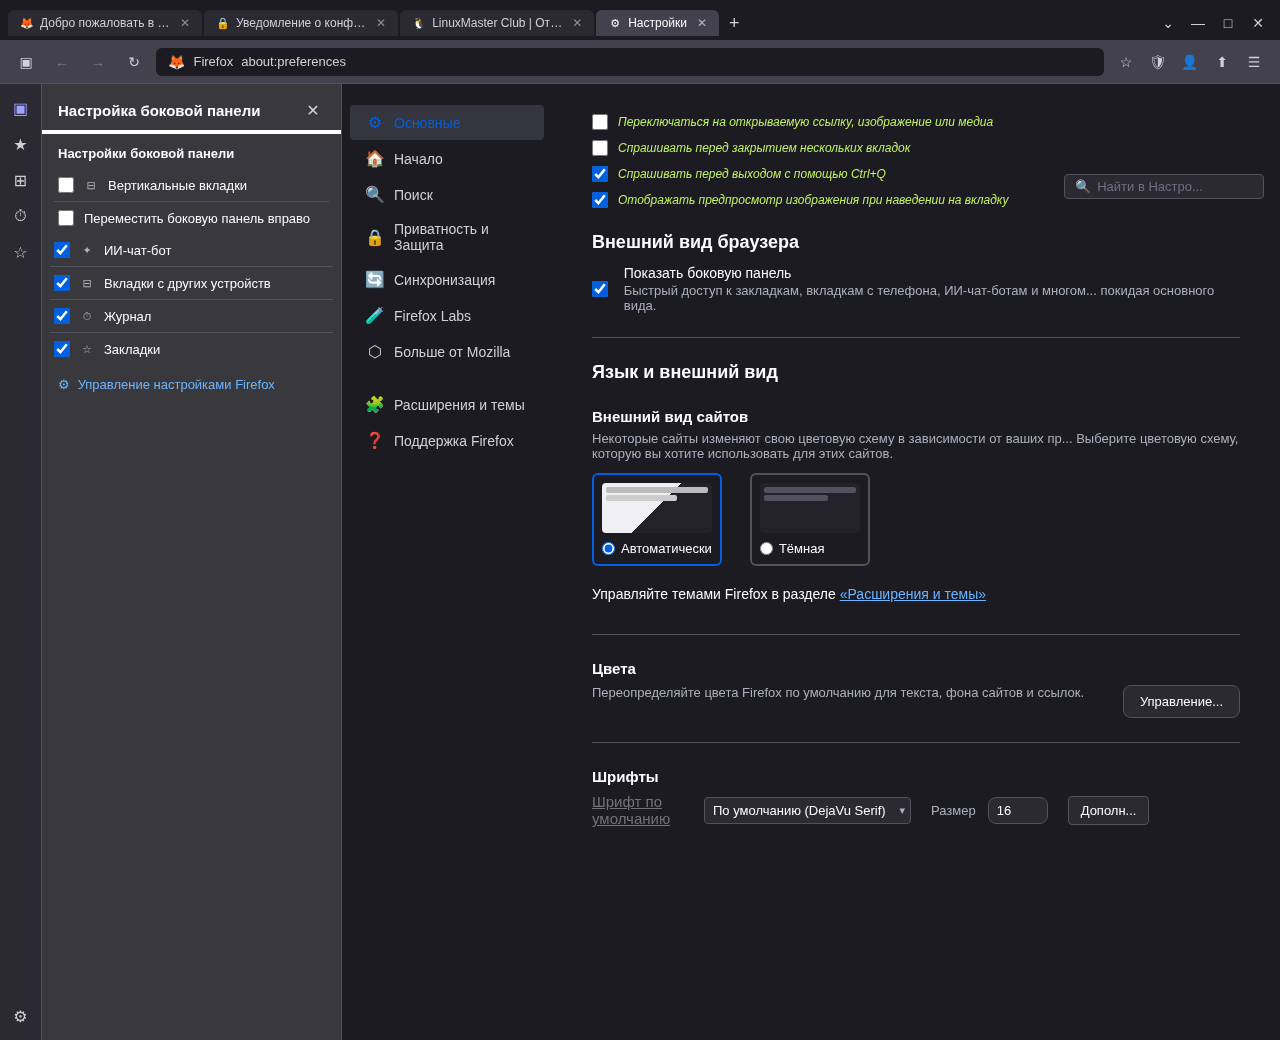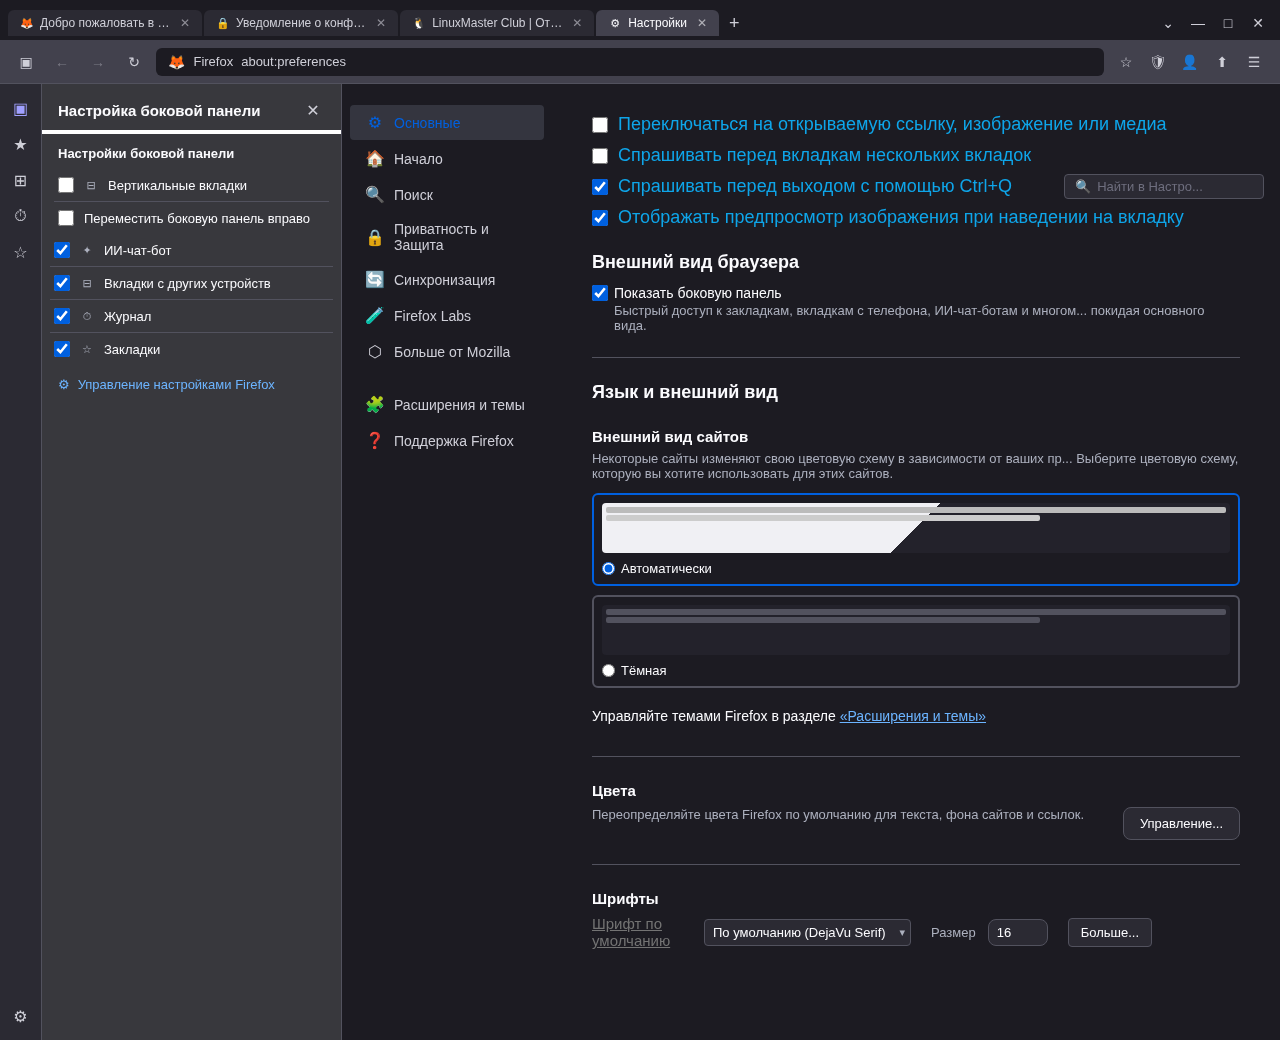--- a/index.html
+++ b/index.html
@@ -74,32 +74,32 @@
     .settings-content { flex: 1; padding: 20px 40px; overflow-y: auto; max-width: 800px; }
 
     .settings-search-bar { position: absolute; top: 90px; right: 16px; display: flex; align-items: center; background: #2b2a33; border: 1px solid #52525e; border-radius: 4px; padding: 4px 10px; gap: 6px; width: 200px; }
     .settings-search-input { background: transparent; border: none; color: #cfcfd8; font-size: 13px; outline: none; width: 100%; }
     .settings-search-input::placeholder { color: #6e6e7e; }
 
     .section-divider { border: none; border-top: 1px solid #52525e; margin: 24px 0; }
 
     .checkbox-row { display: flex; align-items: center; gap: 10px; margin: 10px 0; }
     .checkbox-row input[type="checkbox"] { width: 16px; height: 16px; accent-color: #0060df; flex-shrink: 0; }
-    .checkbox-label { font-size: 18px; color: #0ea5e9; }
+    .checkbox-label { font-size: 12px; color: #bef264; font-style: italic; }
 
     .section-heading { font-size: 18px; font-weight: 600; color: #fbfbfe; margin: 24px 0 12px 0; }
     .sub-heading { font-size: 15px; font-weight: 600; color: #fbfbfe; margin: 25px 0 6px 0; }
     .description-text { font-size: 13px; color: #acb0be; margin-bottom: 8px; }
 
-    .show-sidebar-row { display: flex; align-items: flex-start; gap: 6px; margin: 8px 0; }
+    .show-sidebar-row { display: flex; align-items: center; gap: 16px; margin: 8px 0; }
     .show-sidebar-text .title { font-size: 14px; color: #fbfbfe; }
     .show-sidebar-text .desc { font-size: 13px; color: #acb0be; margin-top: 2px; }
 
     
-    .color-scheme-grid { display: flex; gap: 9px; margin: 12px 0; flex-direction: column; }
+    .color-scheme-grid { display: flex; gap: 28px; margin: 12px 0; }
     .color-scheme-card { border: 2px solid #52525e; border-radius: 6px; padding: 8px; cursor: pointer; min-width: 120px; }
     .color-scheme-card.selected { border-color: #0060df; }
     .color-scheme-preview { width: 100%; height: 50px; border-radius: 4px; background: #f0f0f4; display: flex; flex-direction: column; justify-content: flex-start; padding: 4px; gap: 2px; overflow: hidden; margin-bottom: 8px; }
     .preview-bar { height: 6px; border-radius: 2px; background: #d0d0d8; }
     .preview-bar.dark { background: #3a3a44; }
     .preview-bar.short { width: 70%; }
     .color-scheme-label { display: flex; align-items: center; gap: 6px; font-size: 13px; color: #fbfbfe; }
     .radio-styled { accent-color: #0060df; }
     .dark-preview { background: #23222b; }
     .dark-preview .preview-bar { background: #52525e; }
@@ -291,21 +291,21 @@
 
         <div class="settings-content">
 
           <div>
             <div class="checkbox-row">
               <input type="checkbox" id="switch-media-cb" style="">
               <label class="checkbox-label" for="switch-media-cb">Переключаться на открываемую ссылку, изображение или медиа</label>
             </div>
             <div class="checkbox-row">
               <input type="checkbox" id="ask-close-cb" style="">
-              <label class="checkbox-label" for="ask-close-cb">Спрашивать перед вкладкам нескольких вкладок</label>
+              <label class="checkbox-label" for="ask-close-cb">Спрашивать перед закрытием нескольких вкладок</label>
             </div>
             <div class="checkbox-row">
               <input type="checkbox" id="ask-exit-cb" checked="" style="">
               <label class="checkbox-label" for="ask-exit-cb">Спрашивать перед выходом с помощью Ctrl+Q</label>
             </div>
             <div class="checkbox-row">
               <input type="checkbox" id="show-preview-cb" checked="" style="">
               <label class="checkbox-label" for="show-preview-cb">Отображать предпросмотр изображения при наведении на вкладку</label>
             </div>
           </div>
@@ -372,19 +372,19 @@
             <span class="font-label">Шрифт по умолчанию</span>
             <div class="font-select-wrapper">
               <select class="font-select">
                 <option>По умолчанию (DejaVu Serif)</option>
               </select>
             </div>
             <span class="size-label">Размер</span>
             <select class="size-select">
               <option>16</option>
             </select>
-            <button class="advanced-btn">Больше...</button>
+            <button class="advanced-btn">Дополн...</button>
           </div>
         </div>
       </div>
     </div>
   </div>
 </div>
 
 </body></html>

